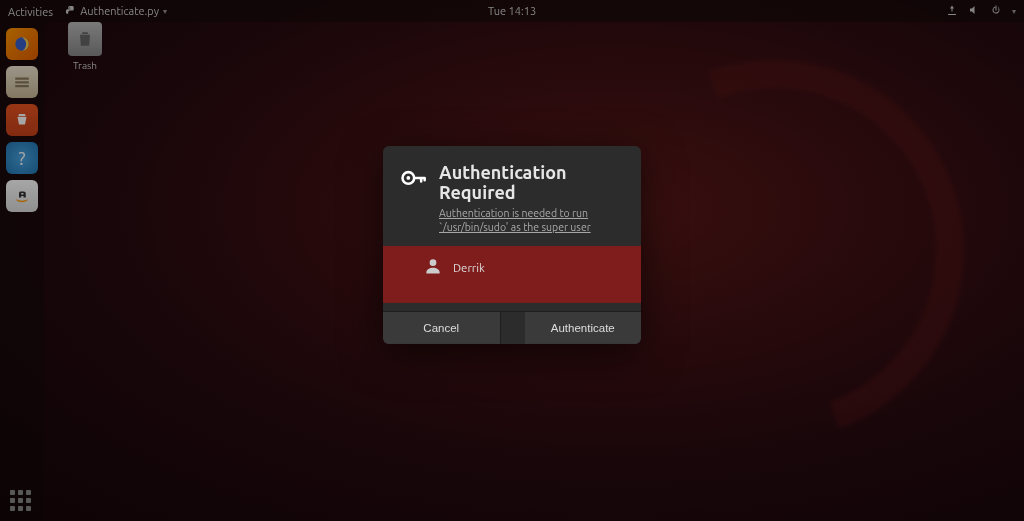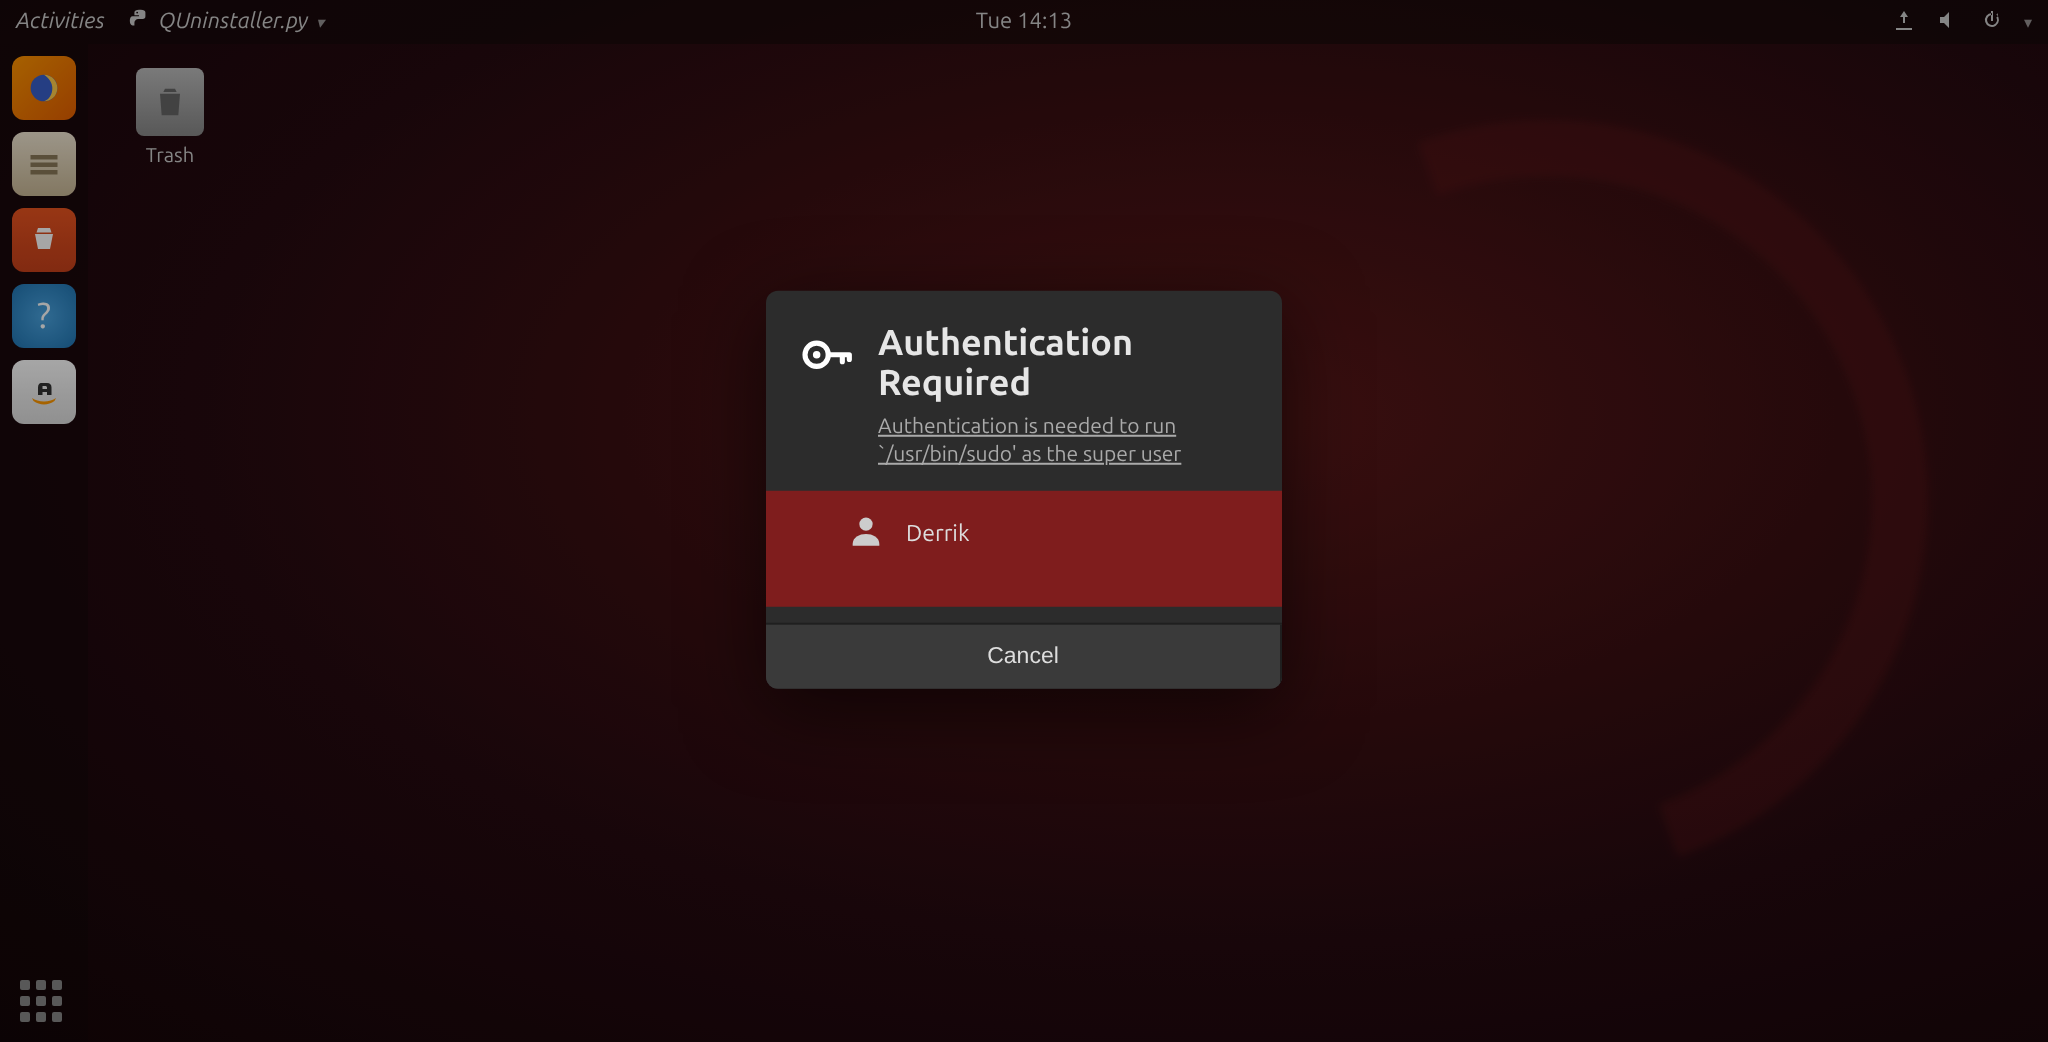--- a/index.html
+++ b/index.html
@@ -12,21 +12,21 @@
       color: #ddd;
     }
     
     .topbar {
       position: absolute; top: 0; left: 0; right: 0; height: 22px;
       background: rgba(20,10,10,0.6);
       display: flex; align-items: center;
       font-size: 11px; color: #ccc;
       padding: 0 8px;
     }
-    .topbar .left { display: flex; gap: 12px; align-items: center; font-style: italic; }
+    .topbar .left { display: flex; gap: 12px; align-items: flex-end; }
     .topbar .center { position: absolute; left: 50%; transform: translateX(-50%); font-weight: 400; }
     .topbar .right { margin-left: auto; display: flex; gap: 10px; align-items: center; font-size: 11px; }
     .app-indicator { display: flex; align-items: center; gap: 4px; }
     .dropdown-arrow { font-size: 8px; opacity: 0.7; }
 
     
     .dock {
       position: absolute; left: 0; top: 22px; bottom: 0; width: 44px;
       background: rgba(15,8,8,0.35);
       display: flex; flex-direction: column; align-items: center;
@@ -44,21 +44,21 @@
     .dock-amazon { background: linear-gradient(#fff,#ddd); }
     .apps-grid {
       position: absolute; bottom: 10px; left: 10px;
       display: grid; grid-template-columns: repeat(3, 5px); grid-template-rows: repeat(3,5px);
       gap: 3px;
     }
     .apps-grid span { width:5px; height:5px; background:#888; border-radius:1px; }
 
     
     .desktop-icon {
-      position: absolute; top: 34px; left: 60px; width: 50px;
+      position: absolute; top: 22px; left: 60px; width: 50px;
       text-align: center; font-size: 10px; color: #ccc;
     }
     .trash-glyph {
       width: 34px; height: 34px; margin: 0 auto 4px;
       background: linear-gradient(#bbb,#888); border-radius: 4px;
       display:flex;align-items:center;justify-content:center;font-size:18px;color:#555;
     }
 
     
     .swirl {
@@ -116,21 +116,21 @@
 
 <div class="topbar">
   <div class="left">
     <span>Activities</span>
     <span class="app-indicator">
       <span>
         <svg width="11" height="11" viewBox="0 0 24 24">
             <path fill="#ccc" d="M12 2c-3 0-5 1-5 3v3h5v1H5c-2 0-3 2-3 5s1 5 3 5h2v-3c0-2 2-4 4-4h5c2 0 3-1 3-3V5c0-2-2-3-5-3h-2zm-2 2a1 1 0 110 2 1 1 0 010-2z"></path>
           </svg>
       </span>
-      <span>QUninstaller.py</span>
+      <span>Authenticate.py</span>
       <span class="dropdown-arrow">▾</span>
     </span>
   </div>
   <div class="center">Tue 14:13</div>
   <div class="right">
     <span>
       <svg width="12" height="12" viewBox="0 0 24 24">
           <path fill="#ccc" d="M12 3l4 6h-3v6h-2V9H8l4-6zM4 20h16v2H4z"></path>
         </svg>
     </span>
@@ -220,14 +220,15 @@
               <circle cx="12" cy="8" r="4" fill="#ccc"></circle>
               <path fill="#ccc" d="M4 20c0-4 4-6 8-6s8 2 8 6v1H4v-1z"></path>
             </svg>
         </span>
         <span class="user-name">Derrik</span>
       </div>
     </div>
   </div>
   <div class="dialog-buttons">
     <button>Cancel</button>
+    <button>Authenticate</button>
   </div>
 </div>
 
 </body></html>

